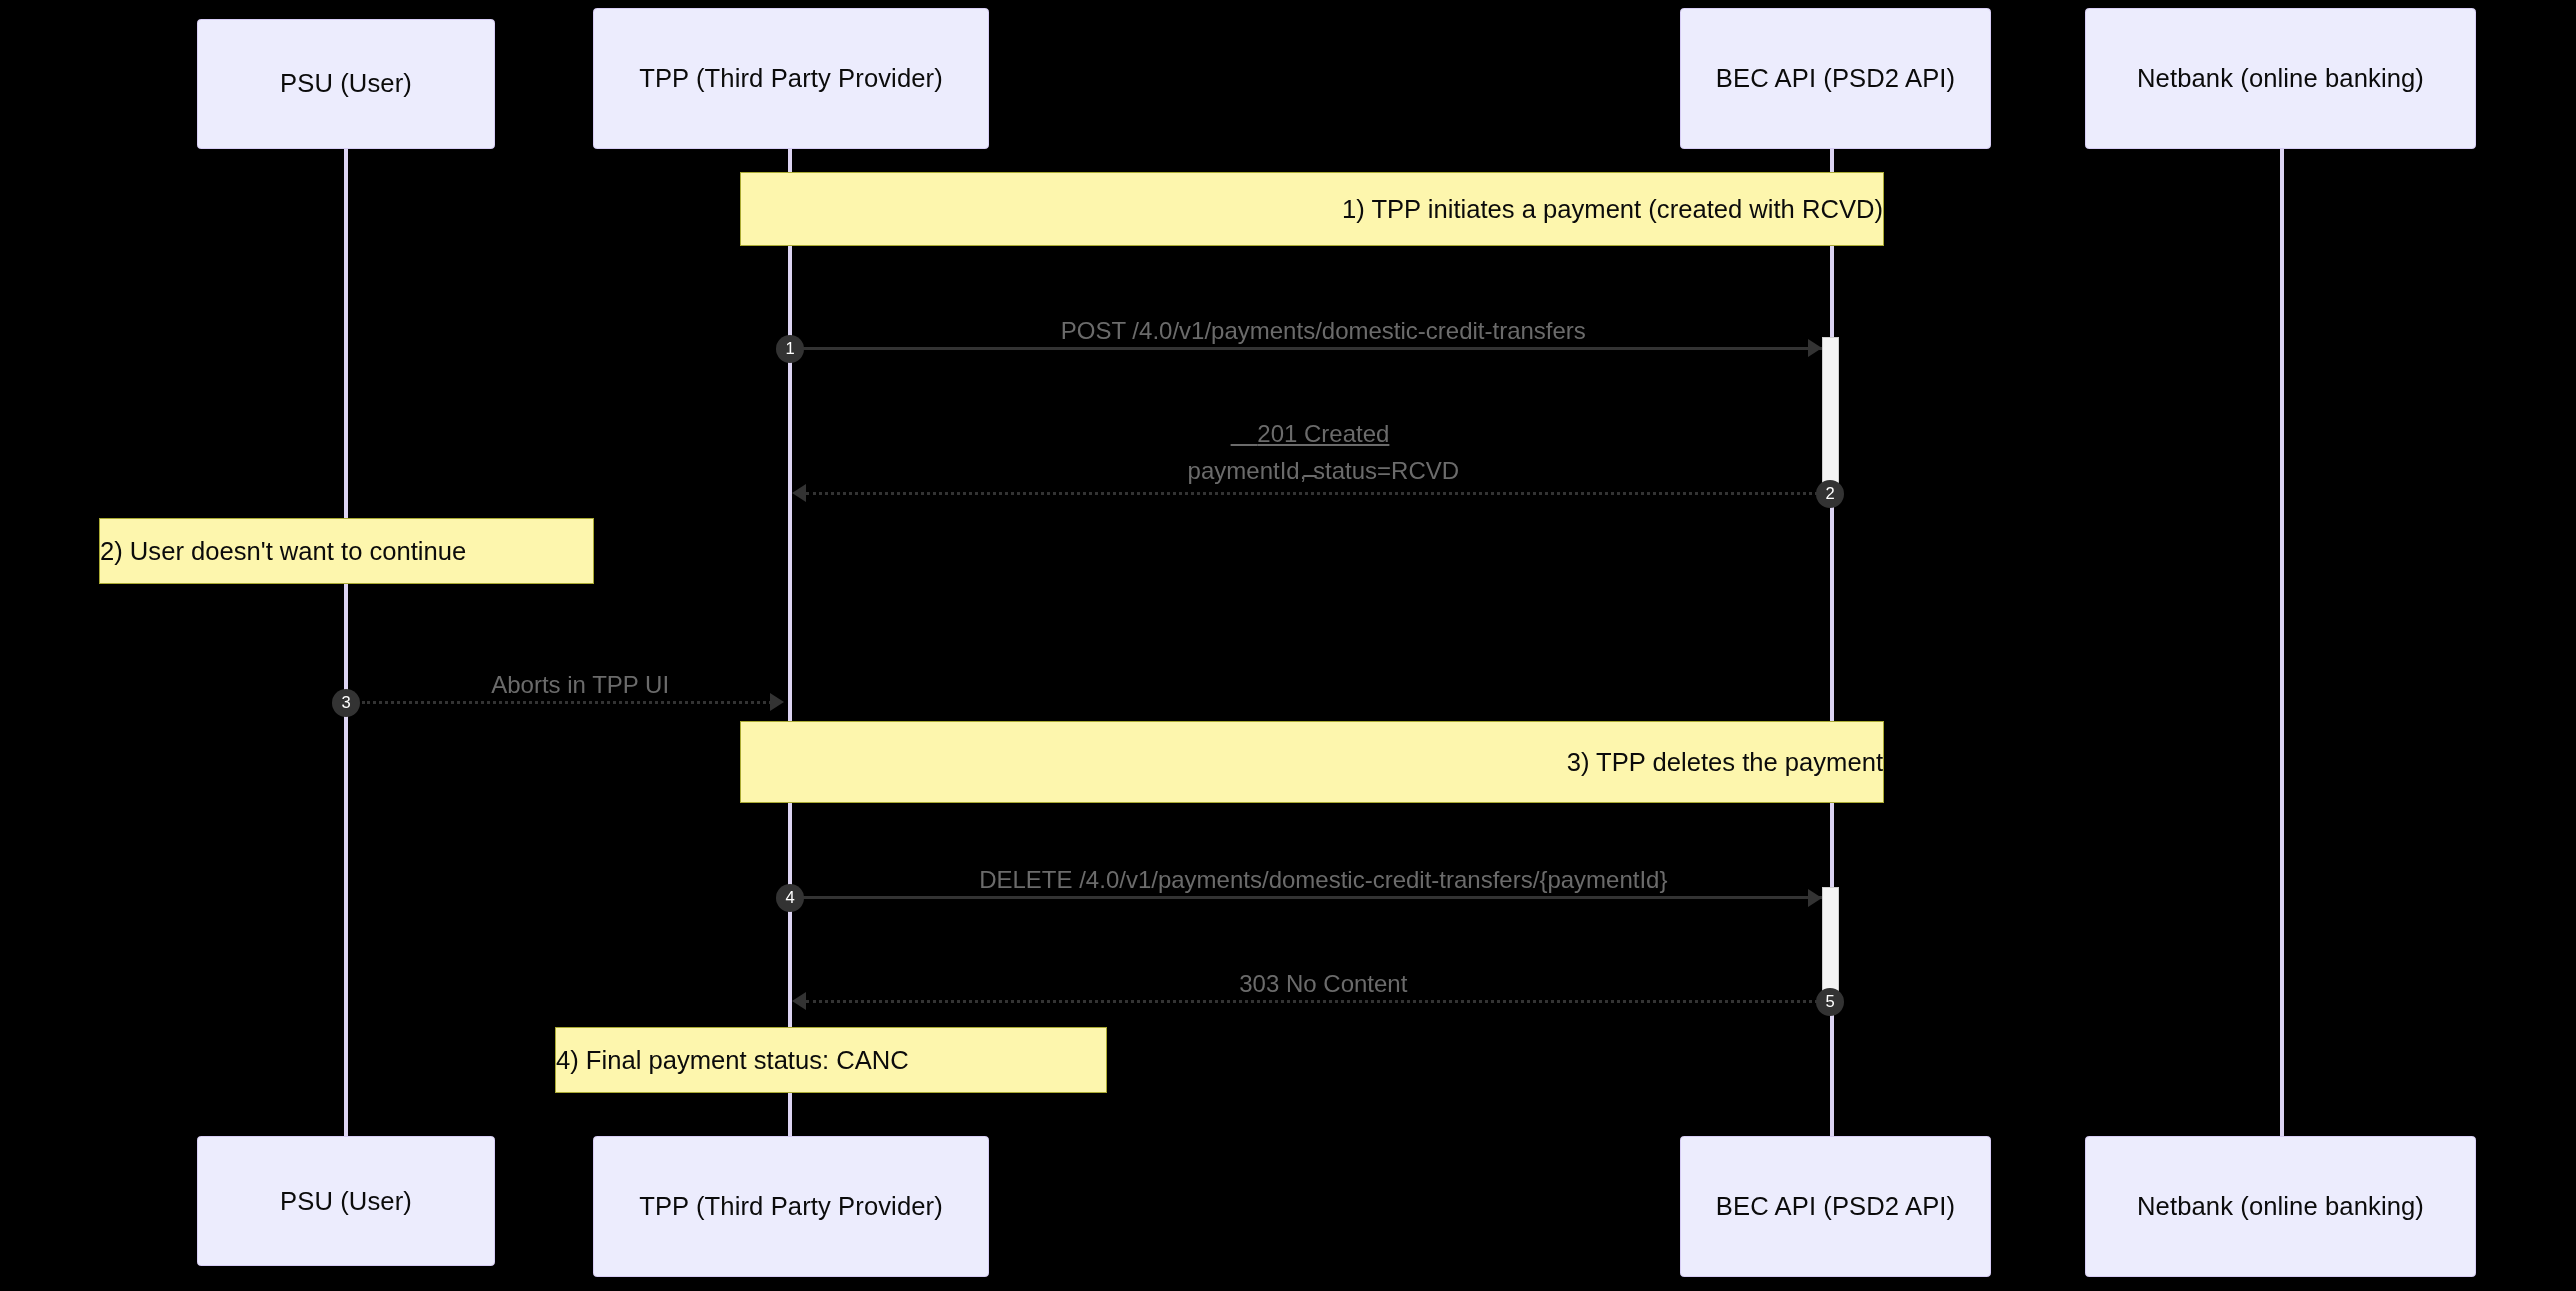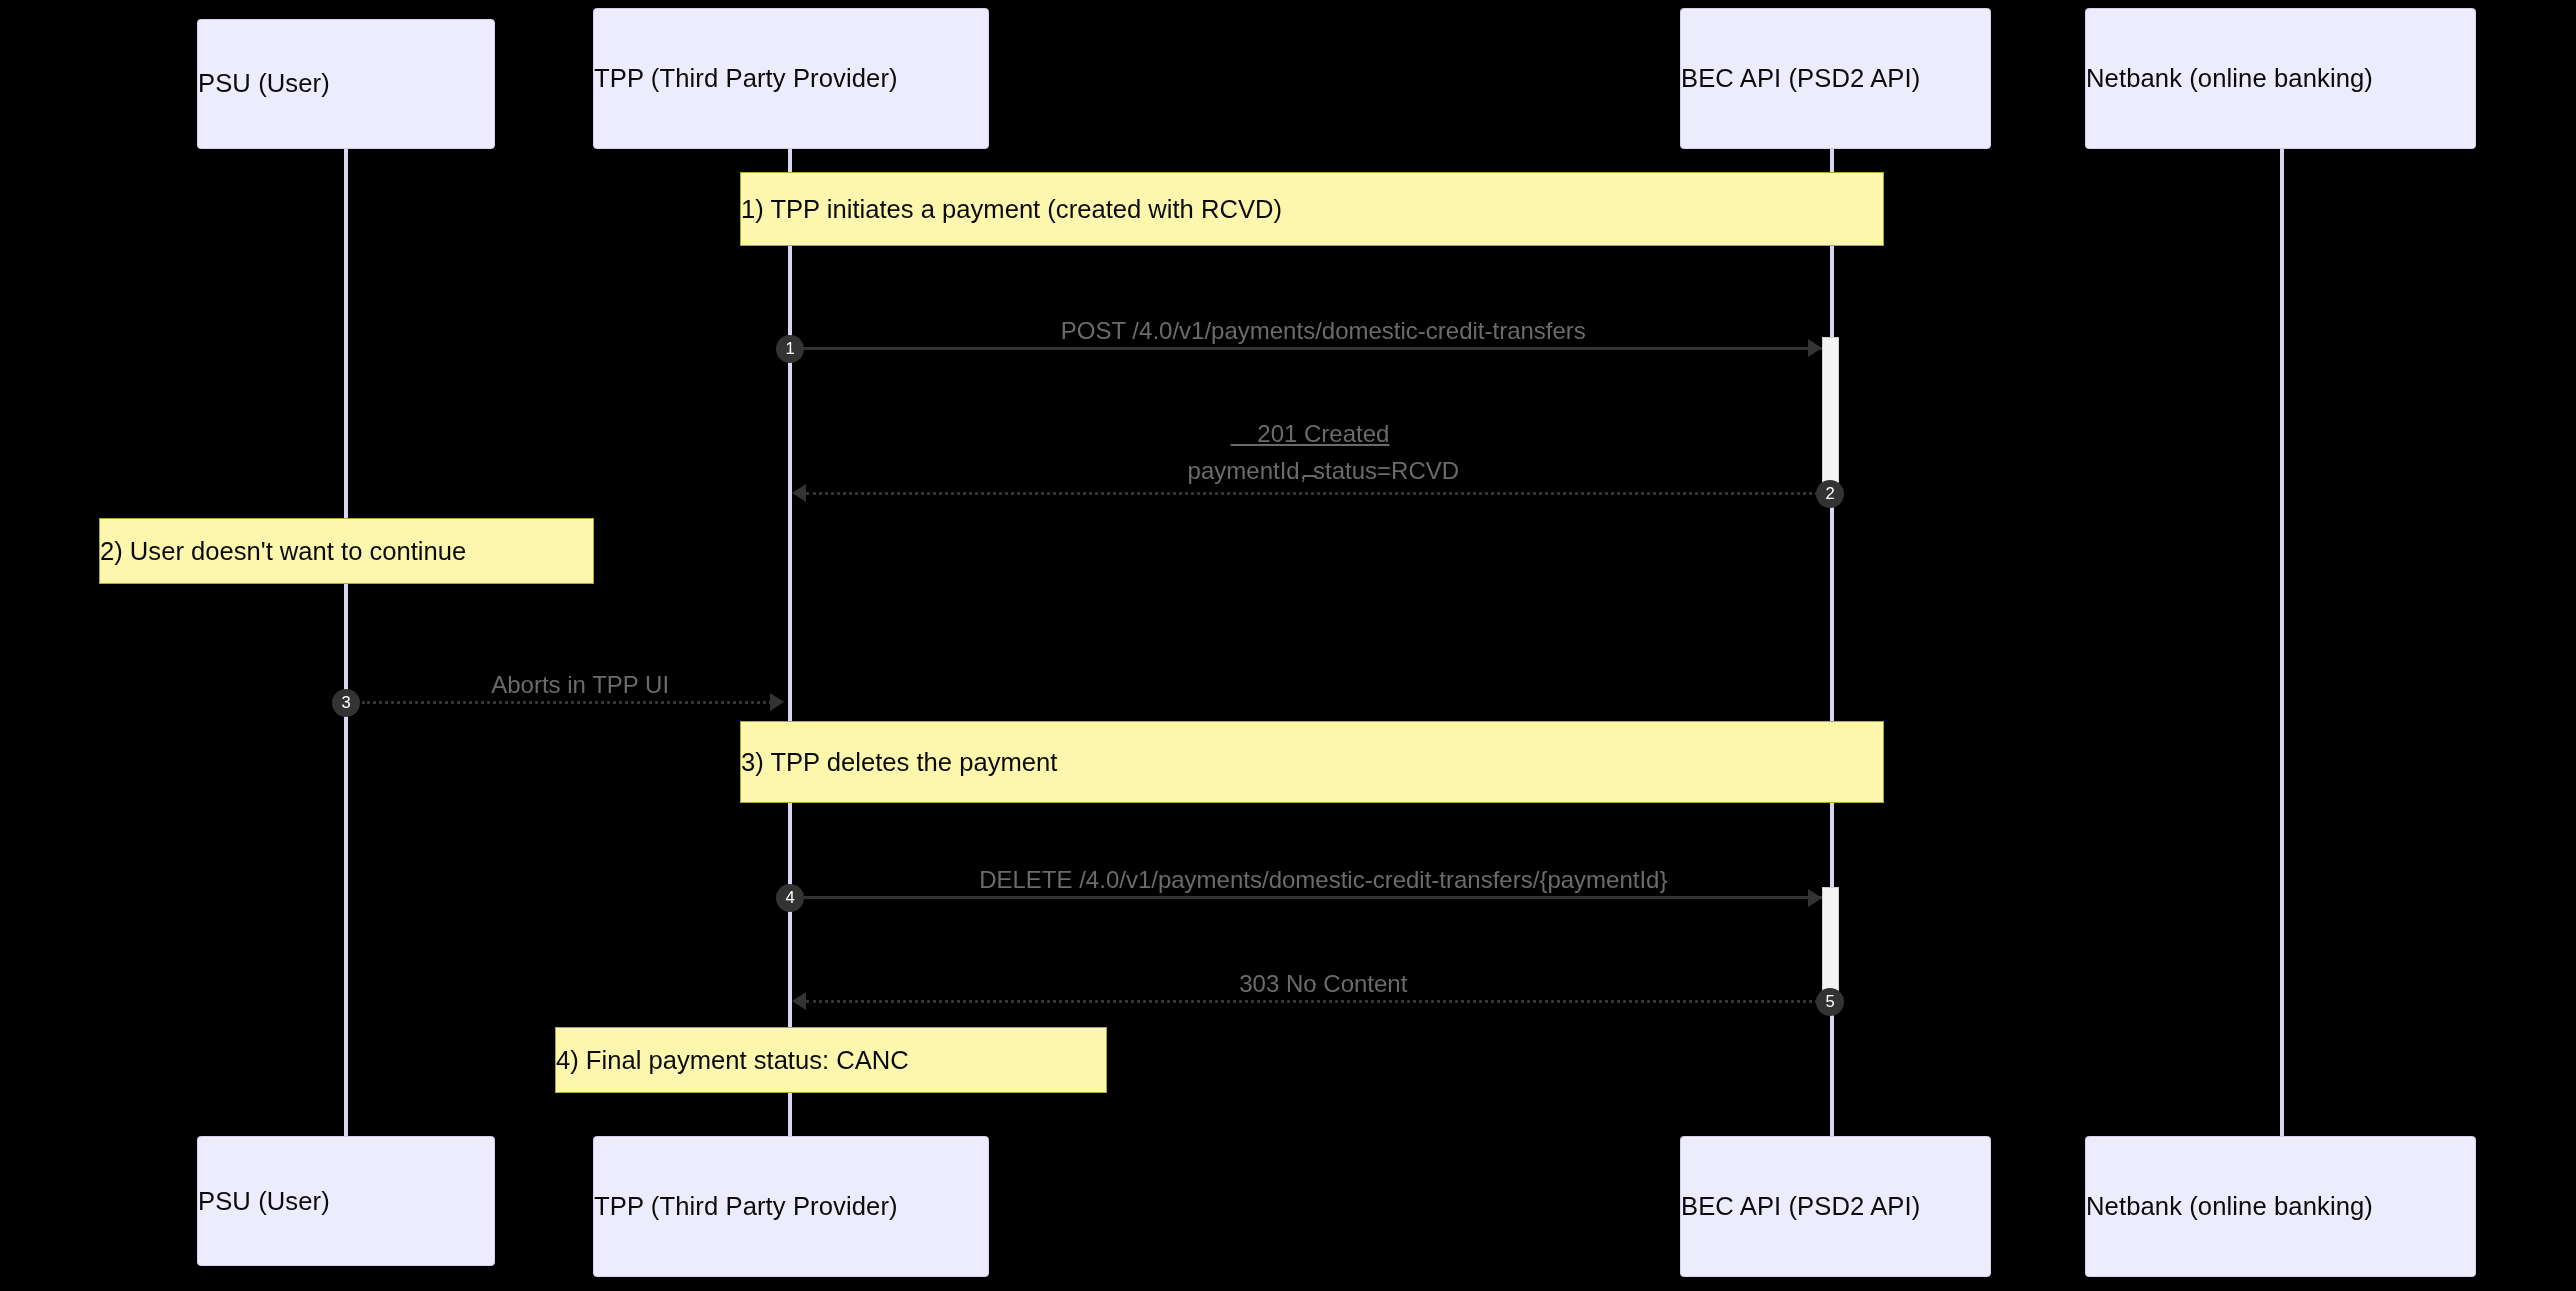--- a/index.html
+++ b/index.html
@@ -18,20 +18,21 @@
 
   
   .participant {
     position: absolute;
     box-sizing: border-box;
     background: #ececfd;
     border: 1.3px solid #d7cdf5;
     border-radius: 3.8px;
     display: flex;
     align-items: center;
+    justify-content: center;
     color: #0b0b0b;
     font-size: 25.6px;
     letter-spacing: 0.1px;
     white-space: nowrap;
   }
 
   
   .lifeline {
     position: absolute;
     width: 3.8px;
@@ -52,21 +53,21 @@
     position: absolute;
     box-sizing: border-box;
     background: #fdf6ad;
     border: 1.9px solid #aaaa33;
     display: flex;
     align-items: center;
     color: #0b0b0b;
     font-size: 25.6px;
     white-space: nowrap;
   }
-  .note.center { justify-content: flex-start; }
+  .note.center { justify-content: flex-end; }
   .note.left   { justify-content: flex-start; }
 
   
   .msg-line {
     position: absolute;
     height: 0;
     border-top: 3.2px solid #333333;
   }
   .msg-line.dashed {
     border-top: 3.2px dotted #333333;

